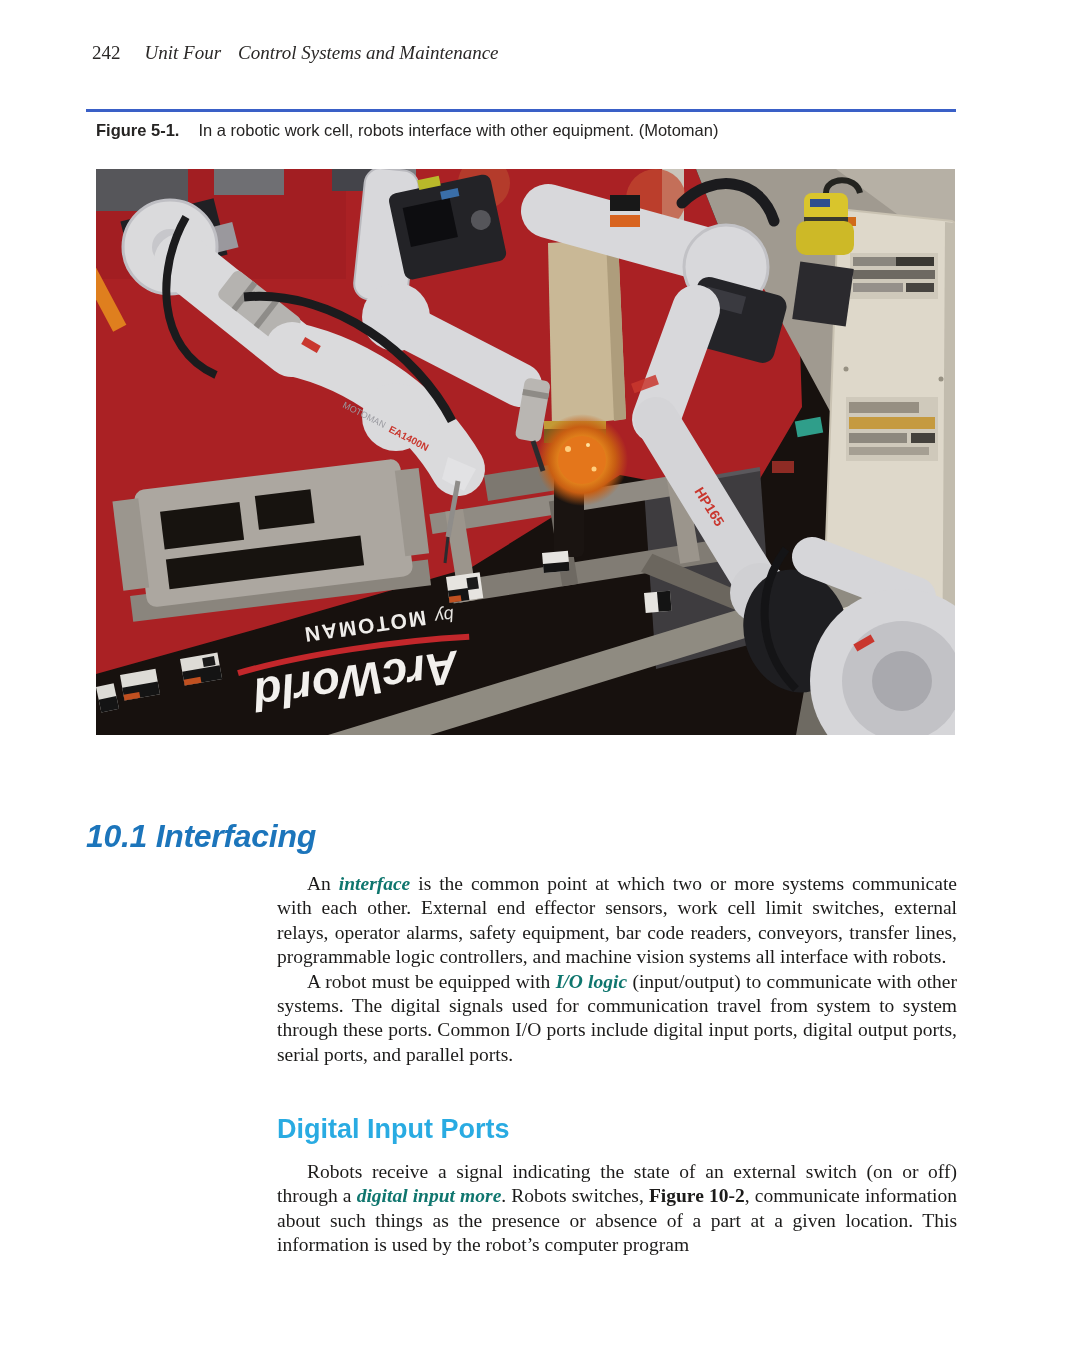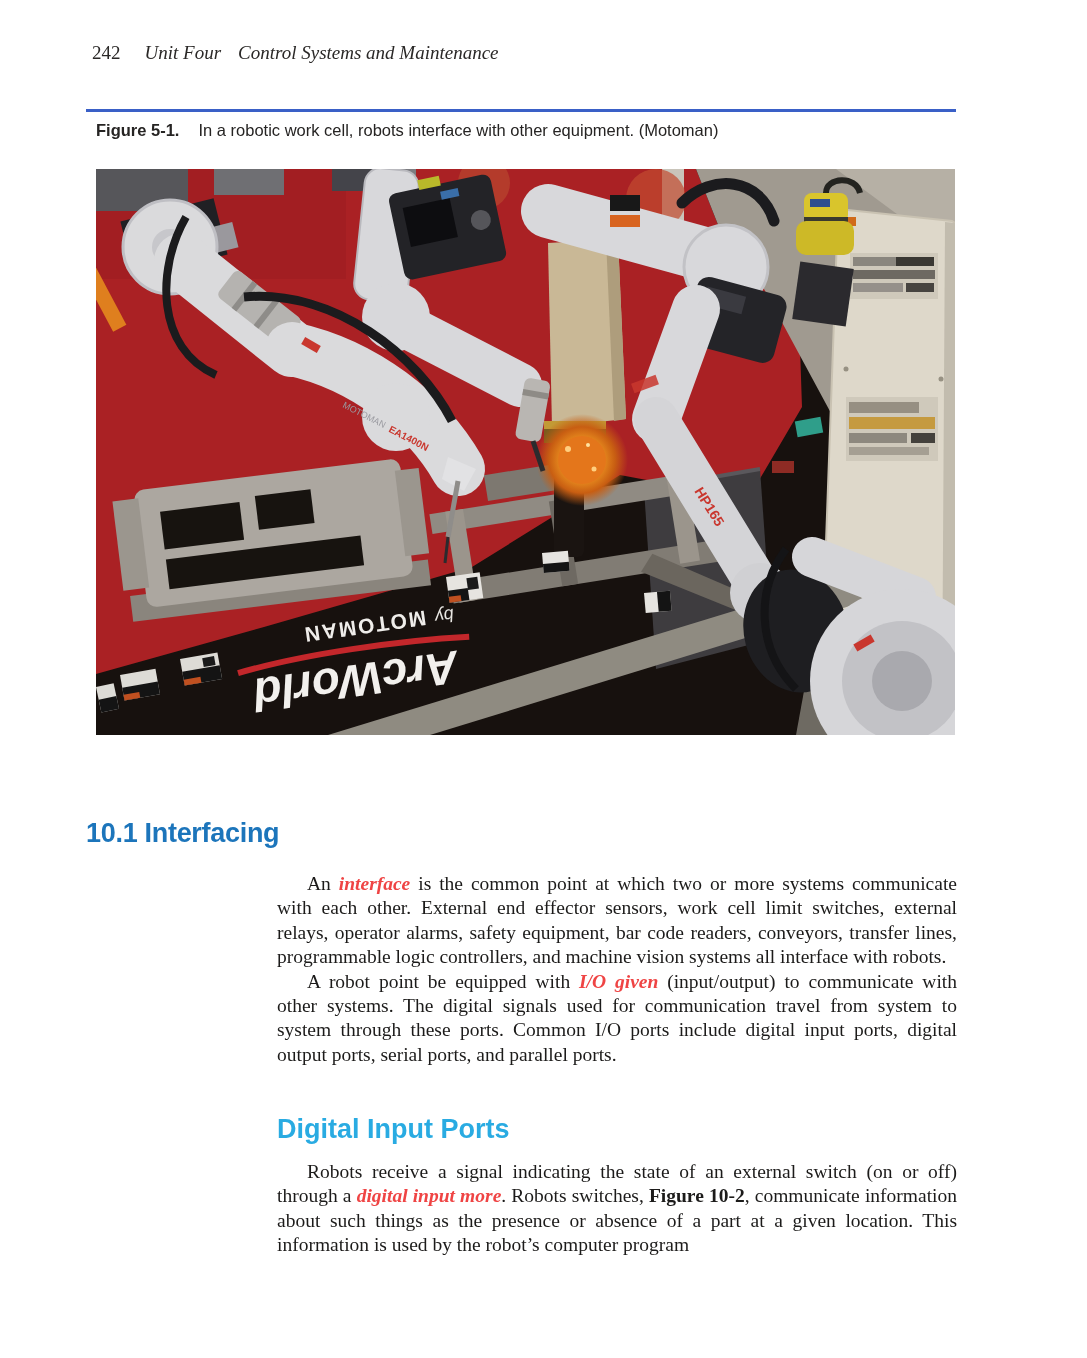--- a/index.html
+++ b/index.html
@@ -17,28 +17,28 @@
   
   .caption { position:absolute; left:96px; top:121px; width:860px;
     font-family:"Liberation Sans", sans-serif; font-size:16.5px; color:#262423; }
   .caption .lbl { font-weight:bold; }
   .caption .txt { margin-left:19px; }
   
   .figure { position:absolute; left:96px; top:169px; width:859px; height:566px; }
   .figure svg { display:block; }
   
   .h1 { position:absolute; left:86px; top:818px; font-family:"Liberation Sans", sans-serif;
-    font-weight:bold; font-size:27px; color:#1C75BB; letter-spacing:-0.3px; }
+    font-weight:bold; font-size:32px; color:#1C75BB; letter-spacing:-0.3px;font-style:italic; }
   
   .body-block { position:absolute; left:277px; width:680px; font-size:19.5px;
     line-height:24.4px; text-align:justify; color:#1c1b1a; }
   .body-block p { margin:0; text-indent:30px; }
   .block-1 { top:872px; }
   .block-2 { top:1160px; }
-  .term { color:#ef4444; font-weight:bold; font-style:italic; }
+  .term { color:#0f766e; font-weight:bold; font-style:italic; }
   .bold { font-weight:bold; }
   
   .h2 { position:absolute; left:277px; top:1114px; font-family:"Liberation Sans", sans-serif;
     font-weight:bold; font-size:27px; color:#29ABE2; }
   .svgtext { font-family:"Liberation Sans", sans-serif; }
 </style>
 </head>
 <body>
 
 <div class="page">
@@ -263,21 +263,21 @@
             <rect x="13" width="13" height="20" fill="#141414"></rect>
           </g>
       </g>
     </svg>
   </div>
 
   <div class="h1">10.1 Interfacing</div>
 
   <div class="body-block block-1">
     <p><span>An </span><span class="term">interface</span><span> is the common point at which two or more systems communicate with each other. External end effector sensors, work cell limit switches, external relays, operator alarms, safety equipment, bar code readers, conveyors, transfer lines, programmable logic controllers, and machine vision systems all interface with robots.</span></p>
-    <p><span>A robot point be equipped with </span><span class="term">I/O given</span><span> (input/output) to communicate with other systems. The digital signals used for communication travel from system to system through these ports. Common I/O ports include digital input ports, digital output ports, serial ports, and parallel ports.</span></p>
+    <p><span>A robot must be equipped with </span><span class="term">I/O logic</span><span> (input/output) to communicate with other systems. The digital signals used for communication travel from system to system through these ports. Common I/O ports include digital input ports, digital output ports, serial ports, and parallel ports.</span></p>
   </div>
 
   <div class="h2">Digital Input Ports</div>
 
   <div class="body-block block-2">
     <p><span>Robots receive a signal indicating the state of an external switch (on or off) through a </span><span class="term">digital input more</span><span>. Robots switches, </span><span class="bold">Figure 10-2</span><span>, communicate information about such things as the presence or absence of a part at a given location. This information is used by the robot’s computer program</span></p>
   </div>
 
 </div>
 

